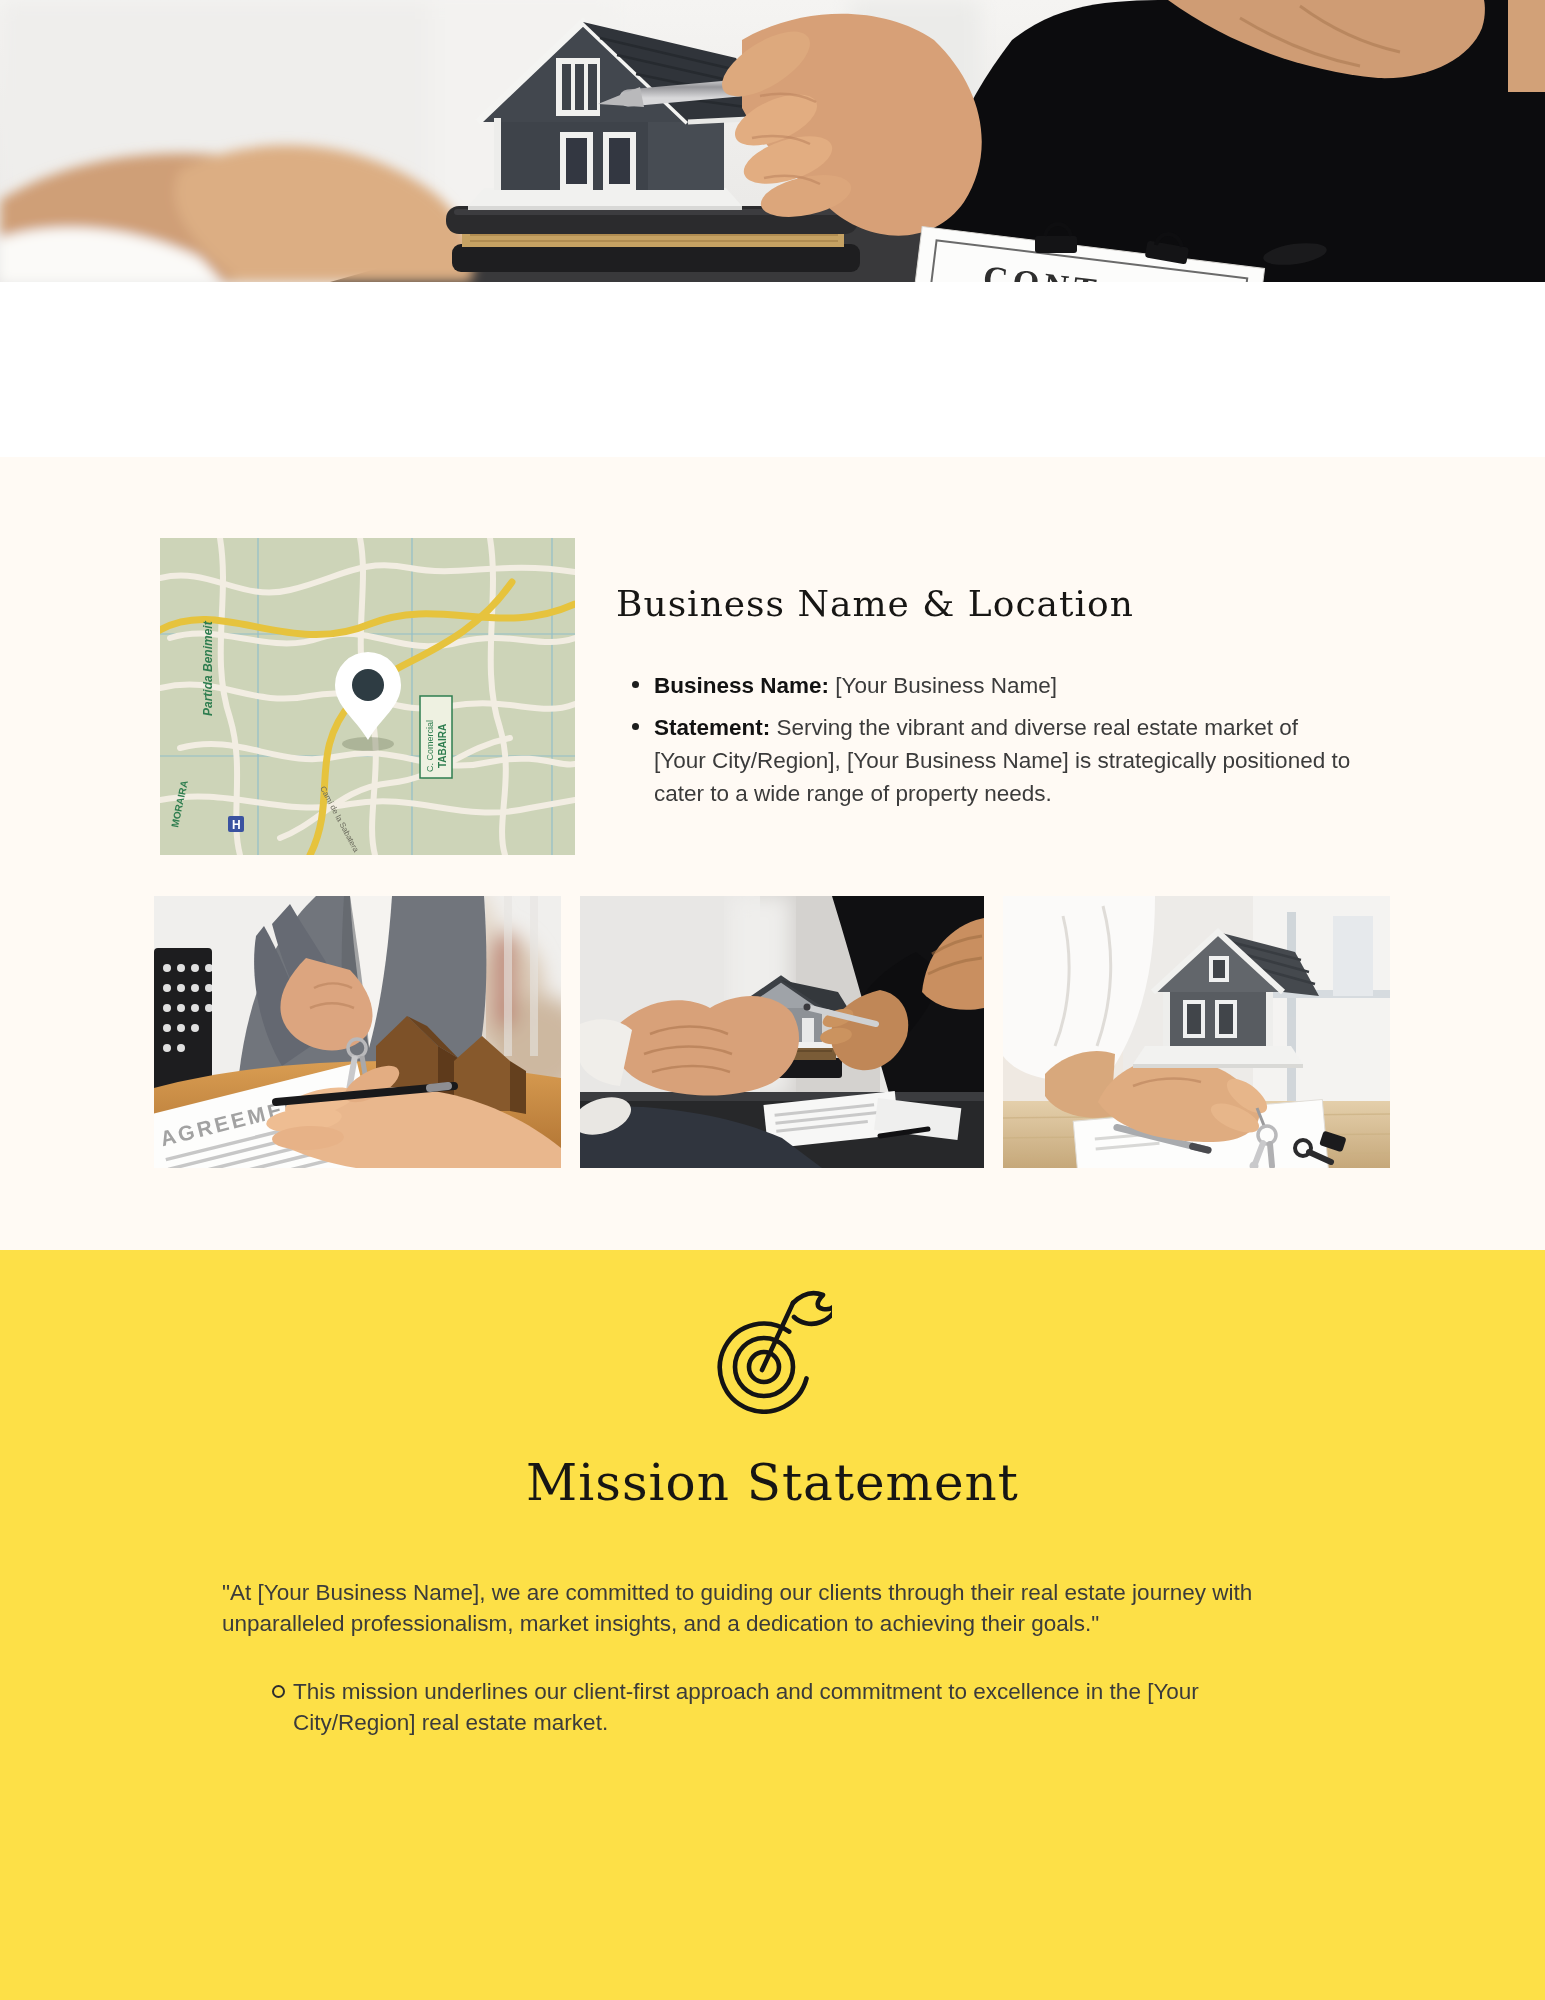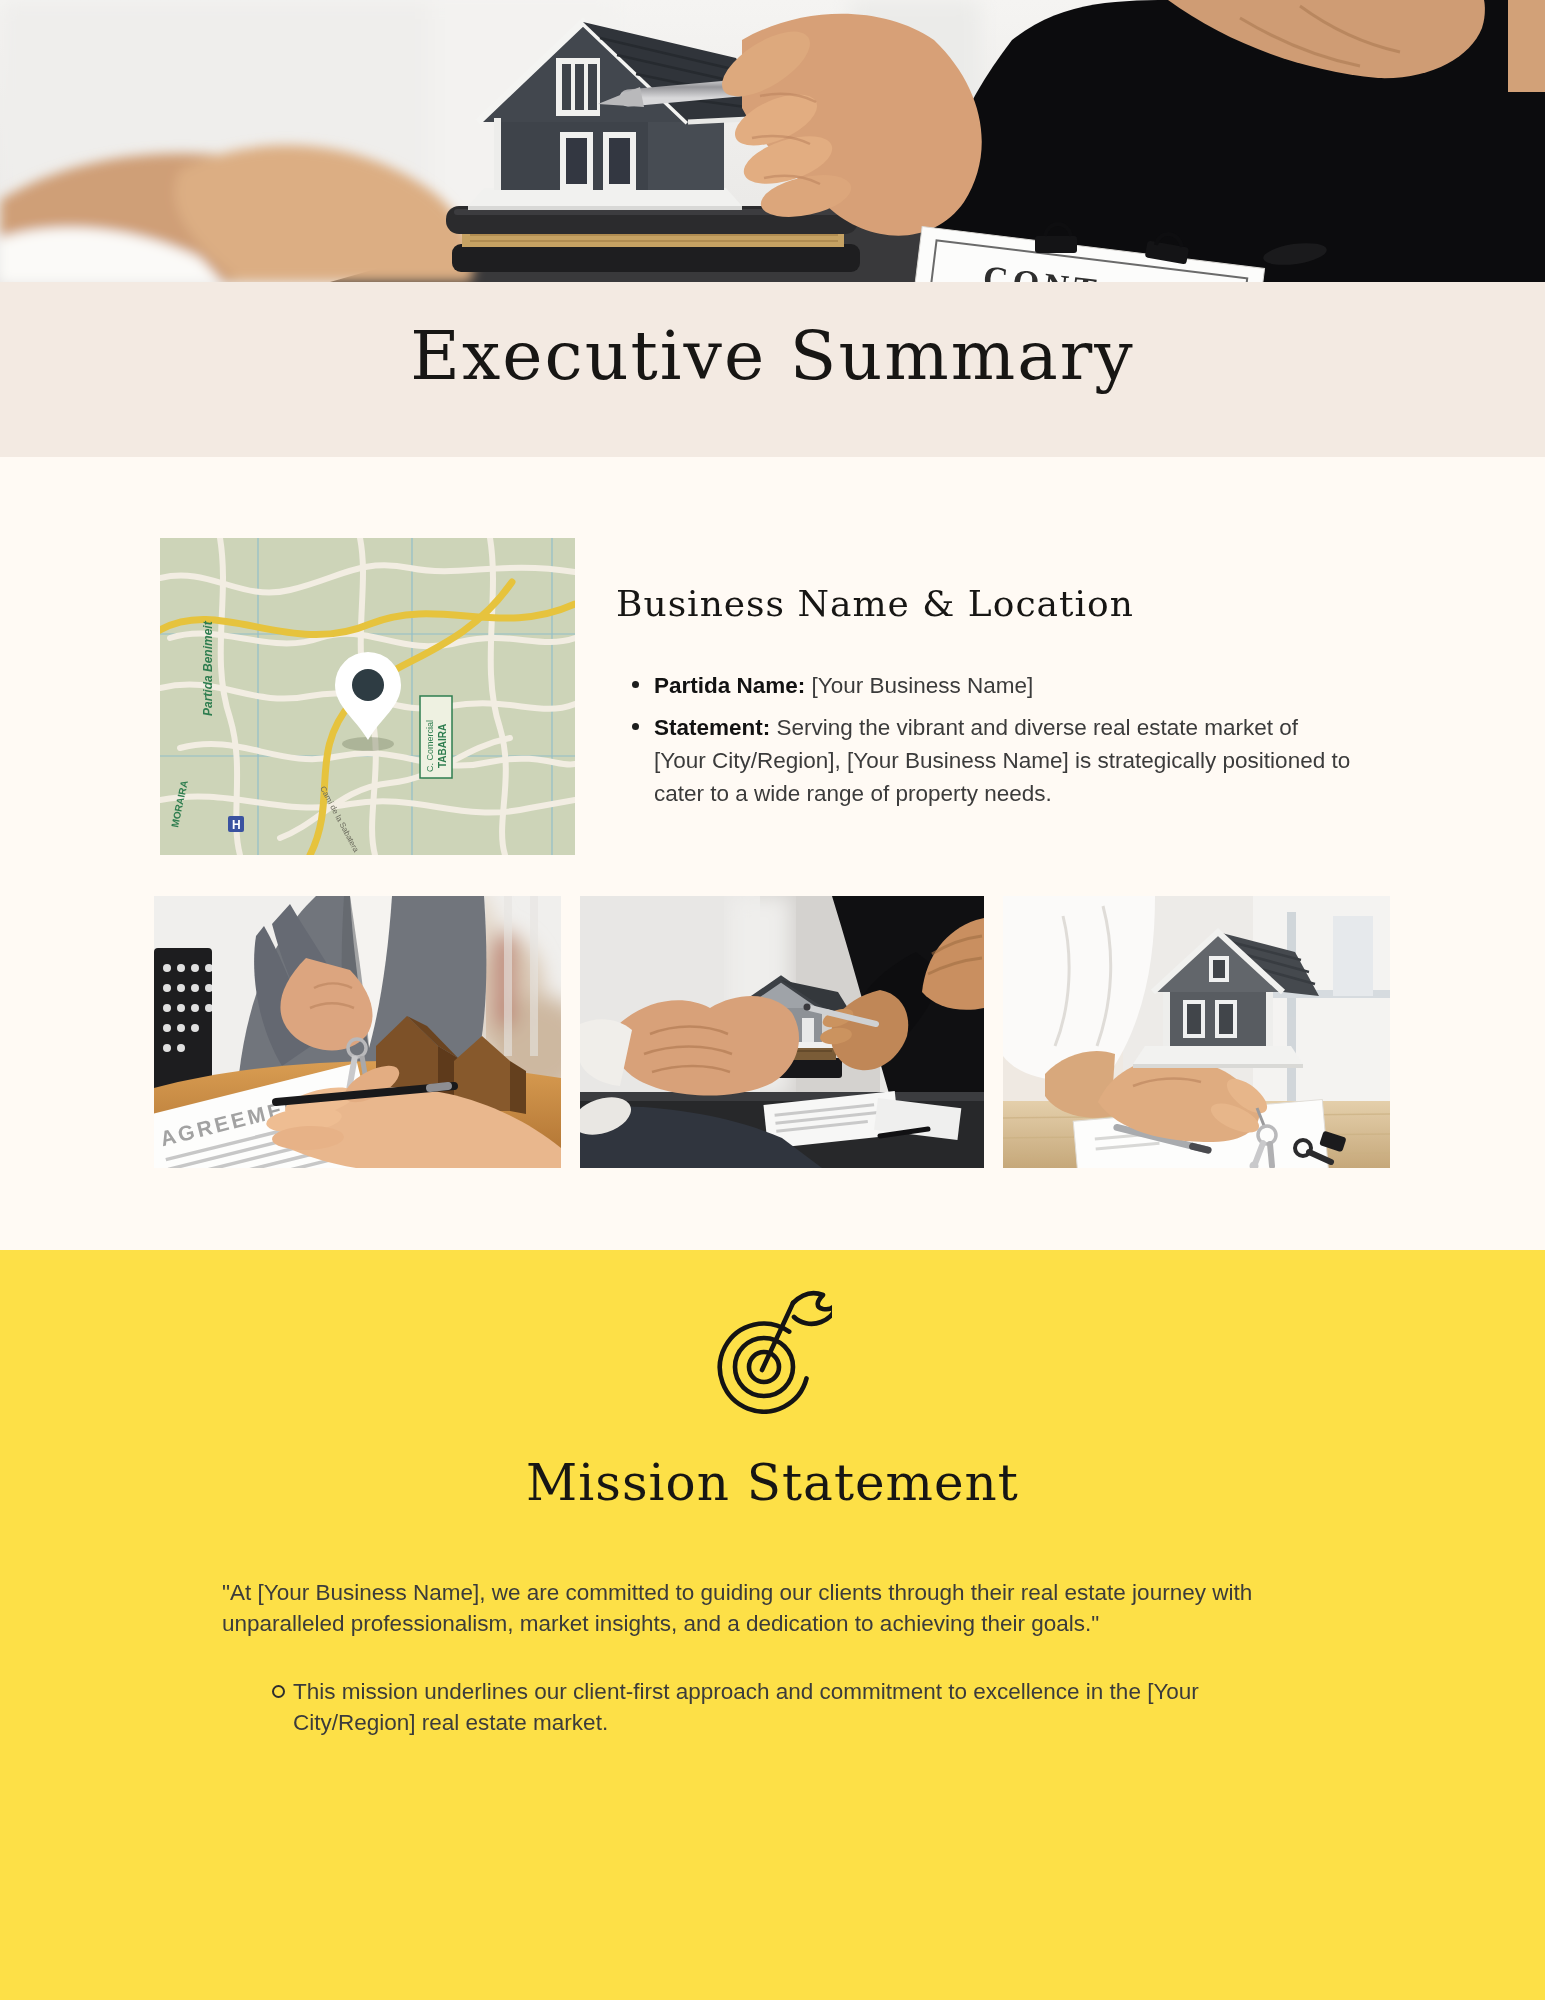--- a/index.html
+++ b/index.html
@@ -134,23 +134,20 @@
     </g>
     <g fill="#141416">
       <rect x="1035" y="236" width="42" height="17" rx="3"></rect>
       <path d="M1045,236 C1048,220 1068,220 1071,236" stroke="#0e0e10" stroke-width="4" fill="none"></path>
       <rect x="1146" y="244" width="42" height="17" rx="3" transform="rotate(10 1167 252)"></rect>
       <path d="M1156,245 C1159,229 1179,231 1182,247" stroke="#0e0e10" stroke-width="4" fill="none"></path>
       <ellipse cx="1295" cy="254" rx="32" ry="10" transform="rotate(-8 1295 254)" fill="#1a1a1c"></ellipse>
     </g>
   </svg>
 
-  <div class="abs banner" style="background: rgb(243, 234, 226);">
-    <h1 class="banner-title">Executive Summary</h1>
-  </div>
 
   <div class="abs sectionA" style="background: rgb(255, 250, 244);">
 
     <svg class="abs map-fig" viewBox="0 0 415 317" role="img" aria-label="Street map with a location pin">
       <rect x="0" y="0" width="415" height="317" fill="#c9d1b4"></rect>
       <rect x="0" y="0" width="415" height="317" fill="#d4dabf" opacity="0.35"></rect>
       <g stroke="#72b4d2" stroke-width="1.2" opacity="0.65">
         <line x1="98" y1="0" x2="98" y2="317"></line>
           <line x1="252" y1="0" x2="252" y2="317"></line>
           <line x1="392" y1="0" x2="392" y2="317"></line>
@@ -188,21 +185,21 @@
         <ellipse cx="208" cy="206" rx="26" ry="7" fill="#8b9377" opacity="0.5"></ellipse>
         <path d="M208,202 C195,180 175,168 175,147 A33,33 0 1 1 241,147 C241,168 221,180 208,202 Z" fill="#ffffff"></path>
         <circle cx="208" cy="147" r="16" fill="#2e3c43"></circle>
       </g>
     </svg>
 
     <h2 class="abs biz-heading">Business Name &amp; Location</h2>
     <div class="abs biz-bullets">
       <div class="b-row">
         <span class="b-dot"></span>
-        <div class="b-text"><b>Partida Name:</b>
+        <div class="b-text"><b>Business Name:</b>
           <span>[Your Business Name]</span></div>
       </div>
       <div class="b-row">
         <span class="b-dot"></span>
         <div class="b-text"><b>Statement:</b>
           <span>Serving the vibrant and diverse real estate market of [Your City/Region], [Your Business Name] is strategically positioned to cater to a wide range of property needs.</span></div>
       </div>
     </div>
 
     <div class="abs photo-row">

